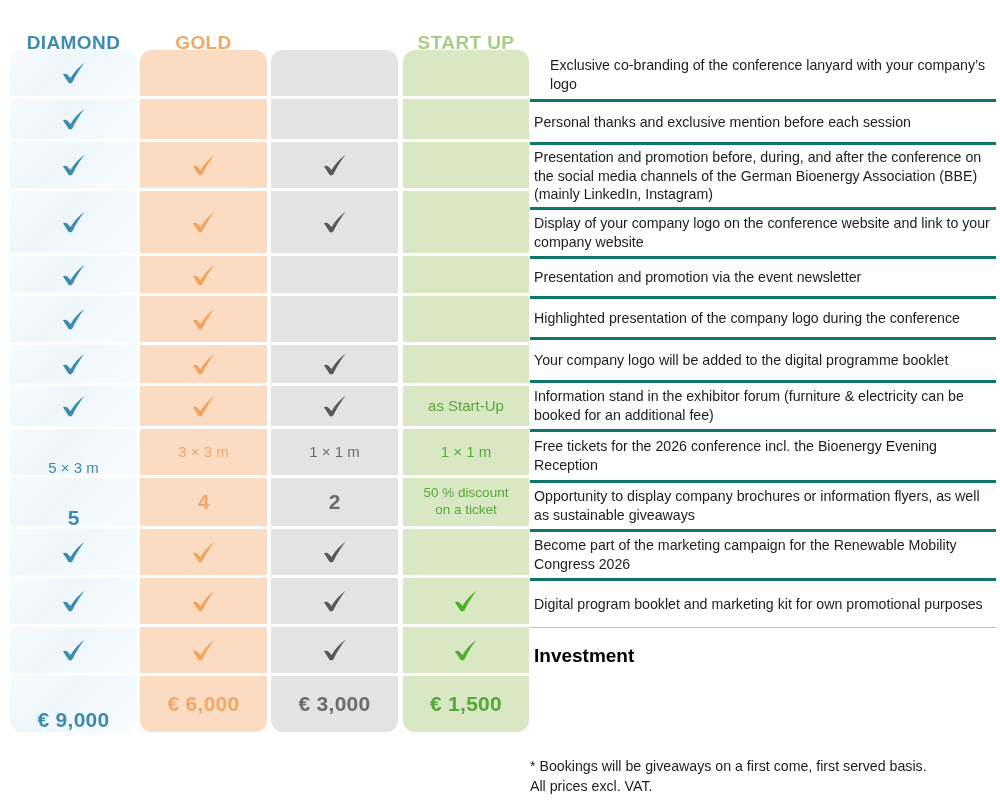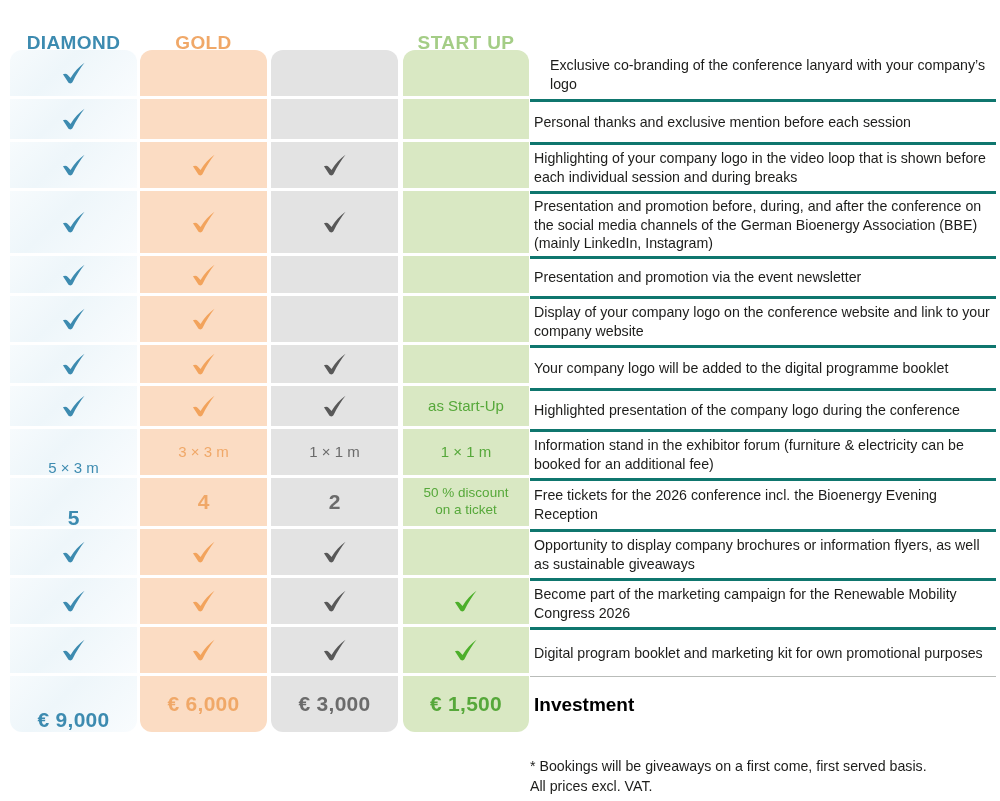--- a/index.html
+++ b/index.html
@@ -413,38 +413,35 @@
       </div>
     </div>
 
   <div class="descs" id="desc-col">
       <div class="desc" style="height:49px">
         <span>Exclusive co-branding of the conference lanyard with your company’s logo</span>
       </div>
       <div class="desc" style="height:43px">
         <span>Personal thanks and exclusive mention before each session</span>
       </div>
-      <div class="desc" style="height:49px">
-        <span>Highlighting of your company logo in the video loop that is shown before each individual session and during breaks</span>
-      </div>
       <div class="desc" style="height:65px">
         <span>Presentation and promotion before, during, and after the conference on the social media channels of the German Bioenergy Association (BBE) (mainly LinkedIn, Instagram)</span>
       </div>
+      <div class="desc" style="height:49px">
+        <span>Display of your company logo on the conference website and link to your company website</span>
+      </div>
       <div class="desc" style="height:40px">
         <span>Presentation and promotion via the event newsletter</span>
       </div>
-      <div class="desc" style="height:49px">
-        <span>Display of your company logo on the conference website and link to your company website</span>
+      <div class="desc" style="height:41px">
+        <span>Highlighted presentation of the company logo during the conference</span>
       </div>
       <div class="desc" style="height:43px">
         <span>Your company logo will be added to the digital programme booklet</span>
       </div>
-      <div class="desc" style="height:41px">
-        <span>Highlighted presentation of the company logo during the conference</span>
-      </div>
       <div class="desc" style="height:49px">
         <span>Information stand in the exhibitor forum (furniture &amp; electricity can be booked for an additional fee)</span>
       </div>
       <div class="desc" style="height:51px">
         <span>Free tickets for the 2026 conference incl. the Bioenergy Evening Reception</span>
       </div>
       <div class="desc" style="height:49px">
         <span>Opportunity to display company brochures or information flyers, as well as sustainable giveaways</span>
       </div>
       <div class="desc" style="height:49px">

